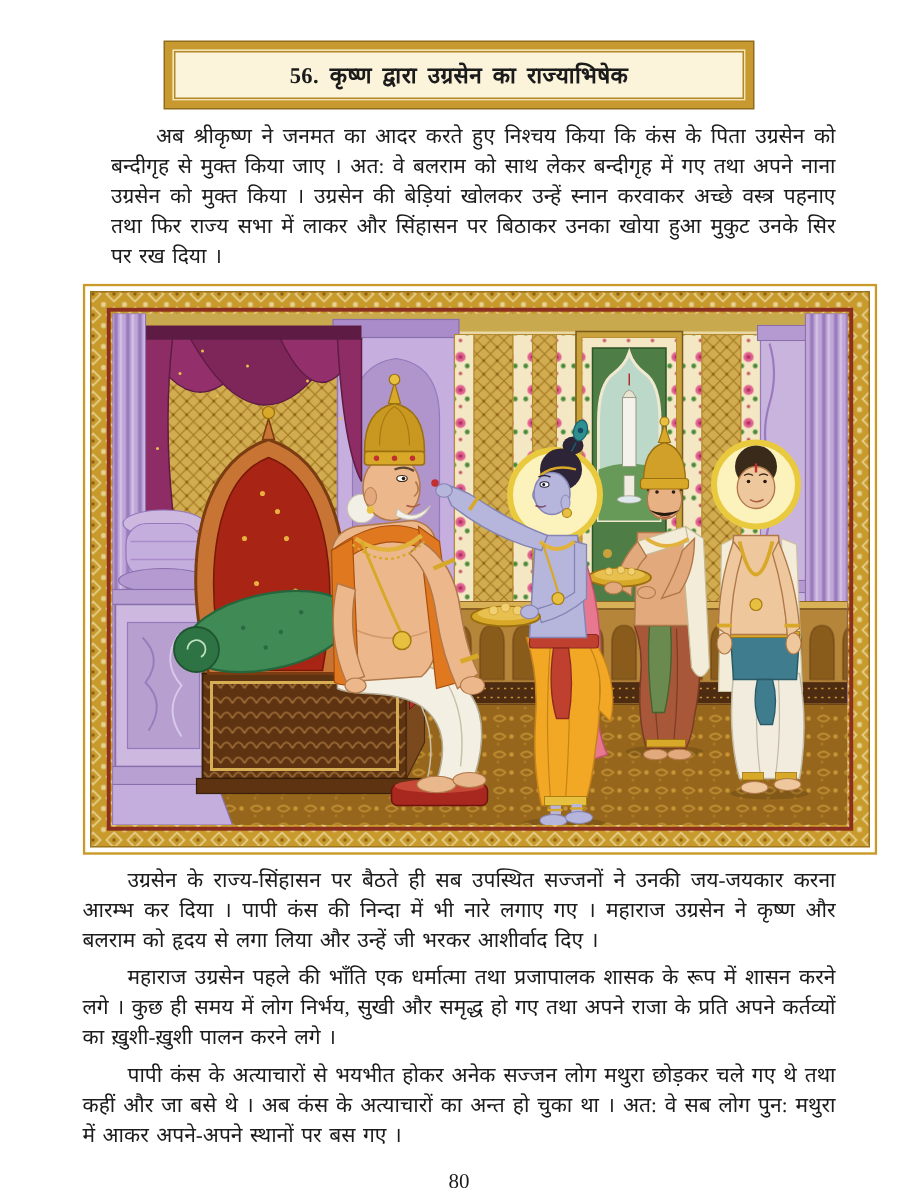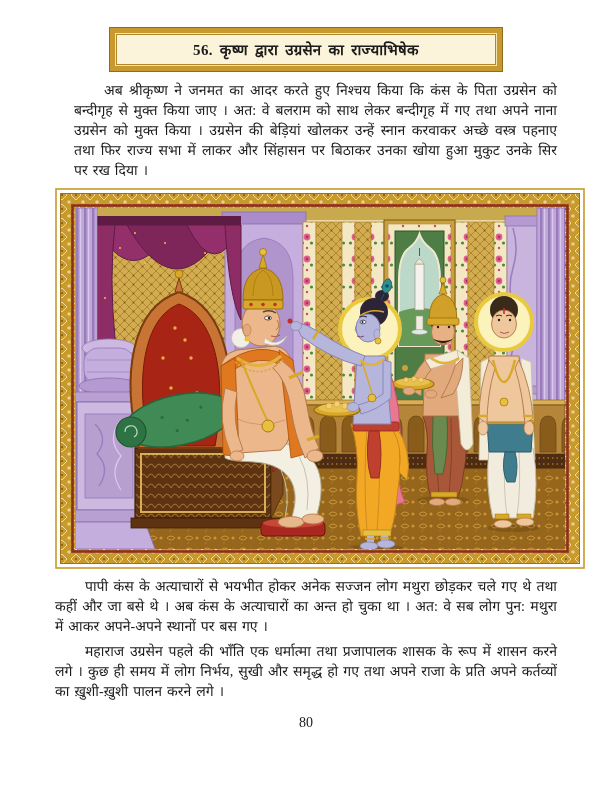--- a/index.html
+++ b/index.html
@@ -395,18 +395,19 @@
             <path d="M284 109 Q288 107 292 109" fill="none" stroke="#2a2438" stroke-width="1"></path>
             <path d="M282 128 Q286 130 289 128" fill="none" stroke="#7a4a6a" stroke-width="1"></path>
             <ellipse cx="302" cy="126" rx="3" ry="5" fill="#b6b6dc" stroke="#8585b5" stroke-width="0.6"></ellipse>
             <circle cx="303" cy="133" r="3" fill="#e8c040" stroke="#a87a10" stroke-width="0.7"></circle>
           </g>
         </g>
       </g>
     </svg>
   </figure>
 
+  <p class="para after-figure">उग्रसेन के राज्य-सिंहासन पर बैठते ही सब उपस्थित सज्जनों ने उनकी जय-जयकार करना आरम्भ कर दिया । पापी कंस की निन्दा में भी नारे लगाए गए । महाराज उग्रसेन ने कृष्ण और बलराम को हृदय से लगा लिया और उन्हें जी भरकर आशीर्वाद दिए ।</p>
+  <p class="para">महाराज उग्रसेन पहले की भाँति एक धर्मात्मा तथा प्रजापालक शासक के रूप में शासन करने लगे । कुछ ही समय में लोग निर्भय, सुखी और समृद्ध हो गए तथा अपने राजा के प्रति अपने कर्तव्यों का ख़ुशी-ख़ुशी पालन करने लगे ।</p>
   <p class="para">पापी कंस के अत्याचारों से भयभीत होकर अनेक सज्जन लोग मथुरा छोड़कर चले गए थे तथा कहीं और जा बसे थे । अब कंस के अत्याचारों का अन्त हो चुका था । अत: वे सब लोग पुन: मथुरा में आकर अपने-अपने स्थानों पर बस गए ।</p>
-  <p class="para">महाराज उग्रसेन पहले की भाँति एक धर्मात्मा तथा प्रजापालक शासक के रूप में शासन करने लगे । कुछ ही समय में लोग निर्भय, सुखी और समृद्ध हो गए तथा अपने राजा के प्रति अपने कर्तव्यों का ख़ुशी-ख़ुशी पालन करने लगे ।</p>
 
   <div class="page-number">80</div>
 
 </div>
 
 </body></html>

